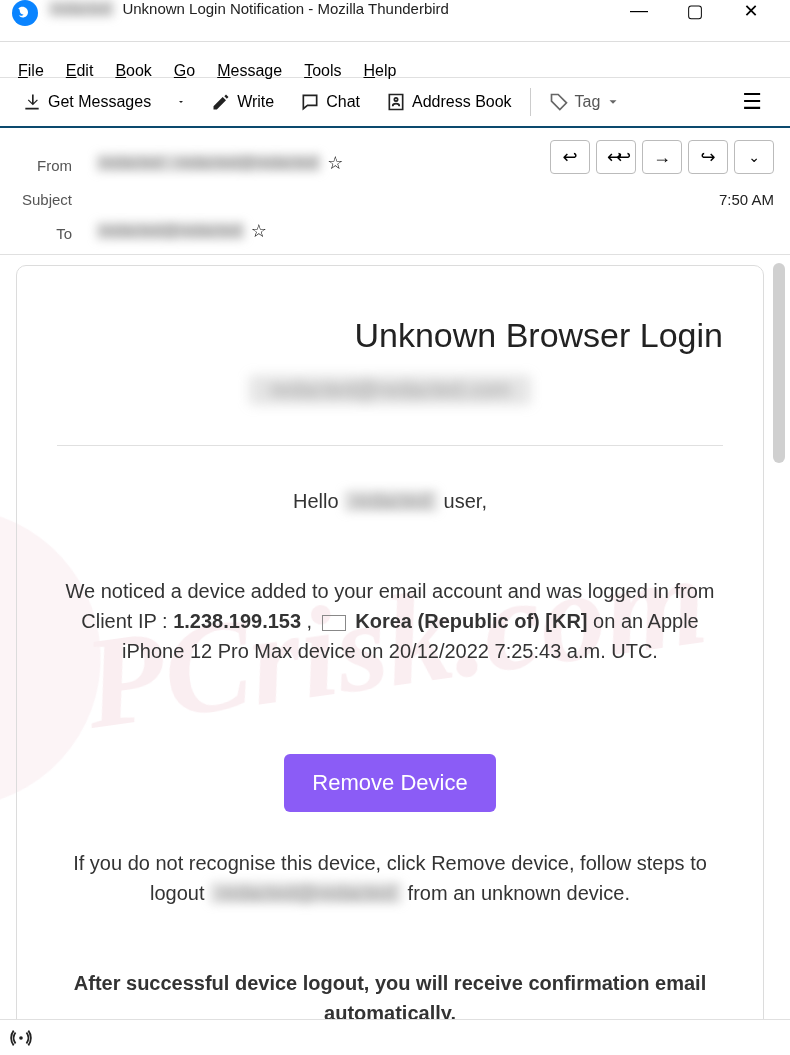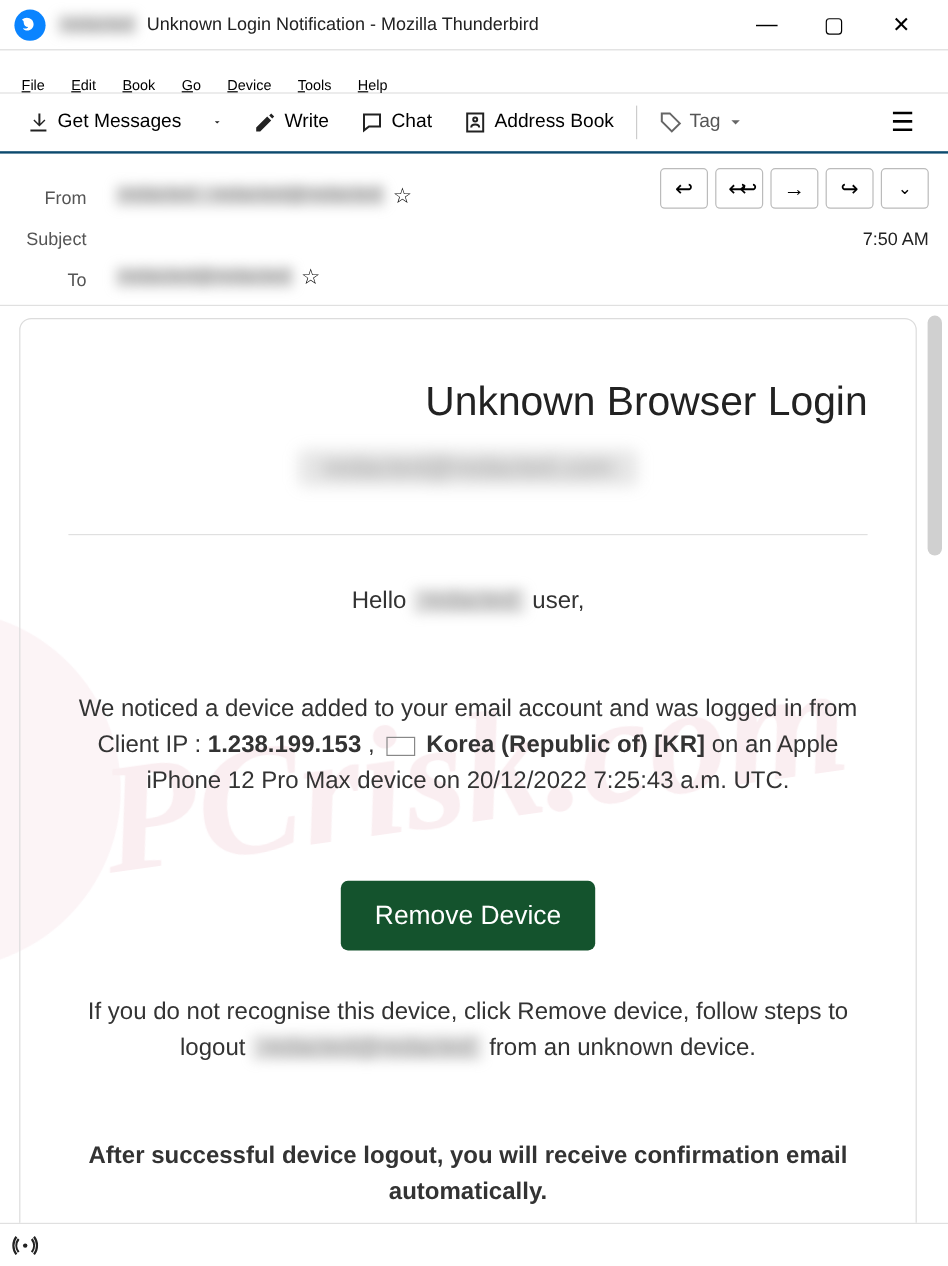--- a/index.html
+++ b/index.html
@@ -1,29 +1,29 @@
 <!DOCTYPE html>
 <html><head>
 <meta charset="utf-8">
 <style>
 * { box-sizing: border-box; margin: 0; padding: 0; font-family: -apple-system, "Segoe UI", Arial, sans-serif; }
 body { width: 790px; height: 1055px; background: #fff; position: relative; overflow: hidden; }
 
 
-.titlebar { height: 42px; display: flex; align-items: center; padding: 0 8px 0 12px; background: #fff; border-bottom: 1px solid #ddd; }
+.titlebar { height: 42px; display: flex; align-items: flex-start; padding: 0 8px 0 12px; background: #fff; border-bottom: 1px solid #ddd; }
 .app-icon { width: 26px; height: 26px; border-radius: 50%; background: #0a84ff; display: flex; align-items: center; justify-content: center; margin-right: 10px; }
 .app-icon svg { width: 18px; height: 18px; }
 .title-text { font-size: 15px; color: #222; display: flex; align-items: center; }
 .blur-sm { filter: blur(5px); color: #888; background: rgba(150,150,150,0.35); border-radius: 3px; padding: 0 4px; }
 .win-controls { margin-left: auto; display: flex; gap: 26px; padding-right: 16px; }
 .win-controls span { font-size: 18px; font-weight: 300; cursor: pointer; width: 30px; text-align:center; }
 
 
 .menubar { height: 36px; display: flex; align-items: center; padding: 0 10px; border-bottom: 1px solid #e0e0e0; gap: 6px; }
-.menubar span { font-size: 12px; padding: 4px 8px; cursor: pointer; margin-top: 23px; }
+.menubar span { font-size: 16px; padding: 4px 8px; cursor: pointer; margin-top: 23px; }
 .menubar span::first-letter { text-decoration: underline; }
 
 
 .toolbar { height: 50px; display: flex; align-items: center; padding: 0 12px; border-bottom: 2px solid #0c4a6e; gap: 6px; }
 .tool-btn { display: flex; align-items: center; gap: 6px; padding: 6px 10px; font-size: 16px; cursor: pointer; border-radius: 4px; }
 .tool-btn svg { width: 20px; height: 20px; fill: #222; }
 .tool-sep { width: 1px; height: 28px; background: #ccc; margin: 0 2px; }
 .tool-chevron { width: 28px; display:flex; justify-content:center; }
 .hamburger { margin-left: auto; margin-right:6px; font-size: 22px; cursor:pointer; padding:4px 10px; }
 
@@ -48,21 +48,21 @@
 .scrollbar .arr.bot { bottom:0; }
 
 
 .email-card { margin: 10px 26px 0 16px; border:1px solid #dcdcdc; border-radius:10px; padding: 50px 40px 40px 40px; text-align:center; height:1000px; position:relative; }
 .email-title { font-size: 34px; color:#222; font-weight:400; margin-bottom: 20px; text-align: right; }
 .email-sub { filter: blur(6px); color:#999; font-size:22px; margin-bottom:16px; display:inline-block; background:rgba(150,150,150,0.25); padding:2px 20px; border-radius:4px;}
 hr.divider { border:none; border-top:1px solid #e0e0e0; margin: 24px 0 40px 0; }
 .body-text { font-size: 20px; color:#333; line-height:1.5; margin-bottom:30px; }
 .body-text .blur-inline { filter:blur(5px); background:rgba(150,150,150,0.3); padding:0 8px; border-radius:3px; color:#999; }
 .flag-box { display:inline-block; width:24px; height:16px; border:1px solid #888; vertical-align:middle; margin:0 4px; }
-.remove-btn { display:inline-block; background:#14532d; color:#fff; font-size:22px; padding:16px 28px; border-radius:6px; margin: 8px 0 36px 0; cursor:pointer; }
+.remove-btn { display:inline-block; background:#8b5cf6; color:#fff; font-size:22px; padding:16px 28px; border-radius:6px; margin: 28px 0 36px 0; cursor:pointer; }
 .body-text.bold { font-weight:700; }
 
 
 .watermark { position:absolute; top:50%; left:50%; transform:translate(-50%,-50%) rotate(-8deg); pointer-events:none; opacity:0.07; }
 .watermark .circ { position:absolute; left:-280px; top:-120px; width:300px; height:300px; border-radius:50%; background:#b00020; opacity:0.6; }
 .watermark .txt { font-size:130px; font-style:italic; font-weight:700; font-family: Georgia, serif; color:#b00020; white-space:nowrap; }
 
 
 .statusbar { position:absolute; bottom:0; left:0; right:0; height:36px; border-top:1px solid #e0e0e0; display:flex; align-items:center; padding:0 10px; background:#fff;}
 .statusbar svg { width:22px; height:22px; }
@@ -86,21 +86,21 @@
     <span>▢</span>
     <span>✕</span>
   </div>
 </div>
 
 <div class="menubar">
   <span>File</span>
   <span>Edit</span>
   <span>Book</span>
   <span>Go</span>
-  <span>Device</span>
+  <span>Message</span>
   <span>Tools</span>
   <span>Help</span>
 </div>
 
 <div class="toolbar">
   <div class="tool-btn">
     <svg viewBox="0 0 24 24">
         <path d="M12 3v10l-4-4-1 1 6 6 6-6-1-1-4 4V3h-2zM4 19h16v2H4z"></path>
       </svg>
     <span>Get Messages</span>

